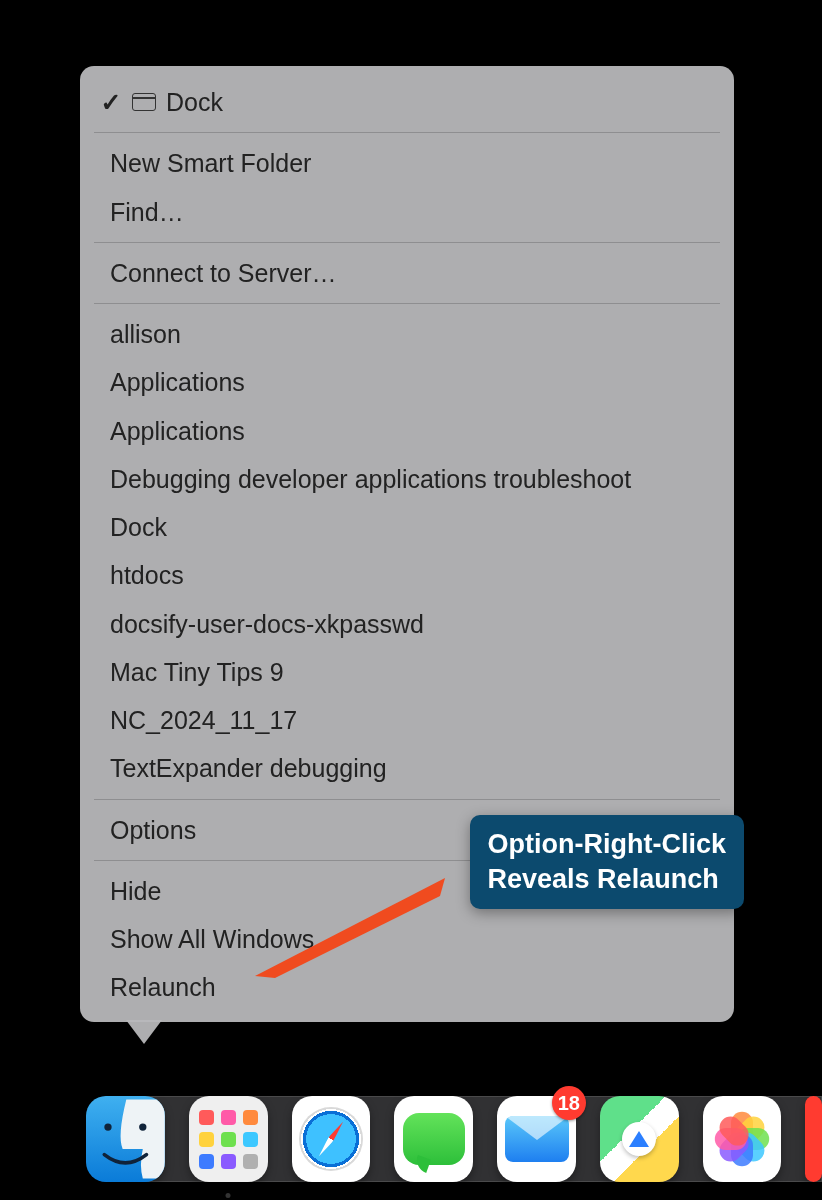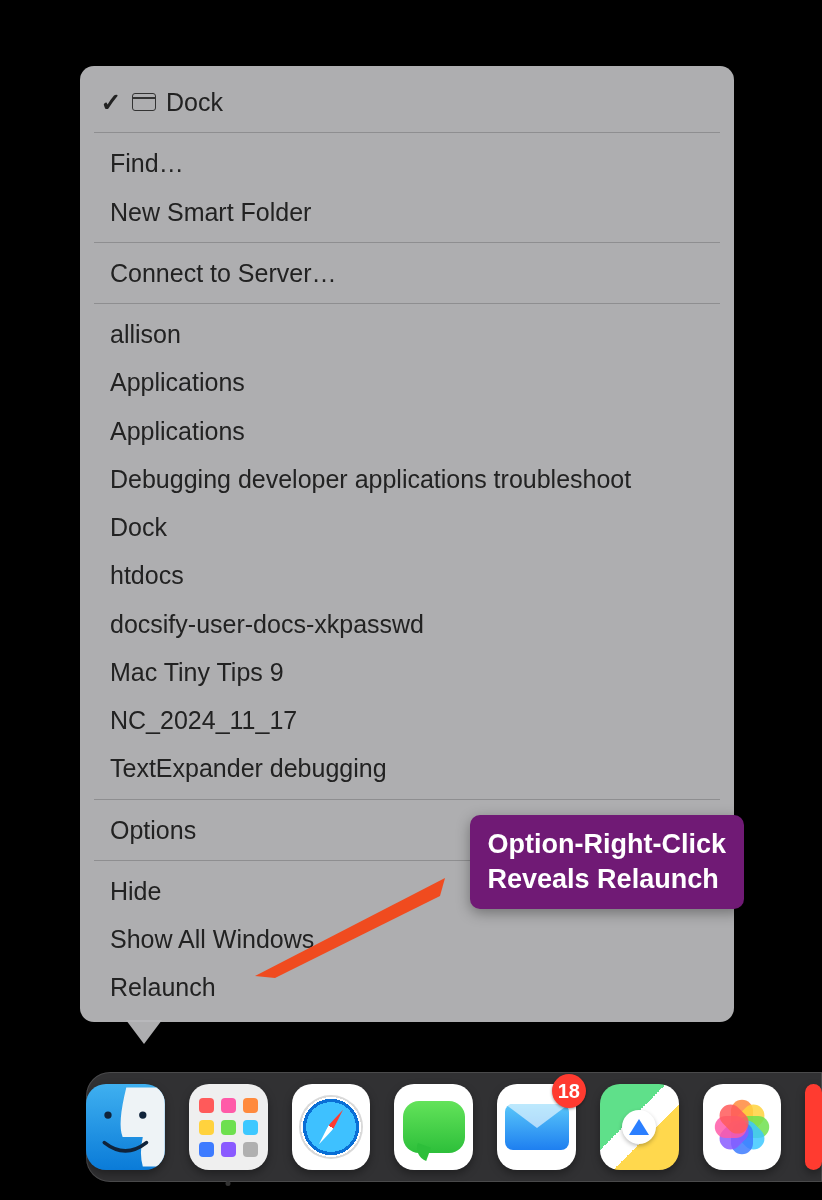--- a/index.html
+++ b/index.html
@@ -77,21 +77,21 @@
       right: 0;
       height: 1.6px;
       background: #333;
     }
 
     
     .callout {
       position: absolute;
       right: 78px;
       top: 815px;
-      background: #701a75;
+      background: #0c4a6e;
       color: #fff;
       font-size: 27px;
       font-weight: 600;
       line-height: 1.3;
       padding: 12px 18px;
       border-radius: 10px;
       box-shadow: 0 4px 14px rgba(0,0,0,0.35);
       white-space: pre;
     }
     .callout-arrow {
@@ -102,21 +102,21 @@
       height: 100px;
       pointer-events: none;
     }
 
     
     .dock {
       position: absolute;
       left: 86px;
       bottom: 18px;
       right: 0;
-      height: 110px;
+      height: 86px;
       border-top-left-radius: 24px;
       border-bottom-left-radius: 24px;
       background: rgba(90,90,92,0.55);
       box-shadow: inset 0 0 0 1px rgba(255,255,255,0.12);
       display: flex;
       align-items: center;
       gap: 24px;
     }
     .app {
       width: 86px;
@@ -231,24 +231,24 @@
 
 <div class="menu">
   <div class="menu-row header">
     <span class="check">✓</span>
     <span class="win-icon"></span>
     <span>Dock</span>
   </div>
   <div class="menu-sep"></div>
 
   <div class="menu-row">
+      <span>New Smart Folder</span>
+    </div>
+  <div class="menu-row">
       <span>Find…</span>
-    </div>
-  <div class="menu-row">
-      <span>New Smart Folder</span>
     </div>
 
   <div class="menu-sep"></div>
 
   <div class="menu-row">
       <span>Connect to Server…</span>
     </div>
 
   <div class="menu-sep"></div>
 

